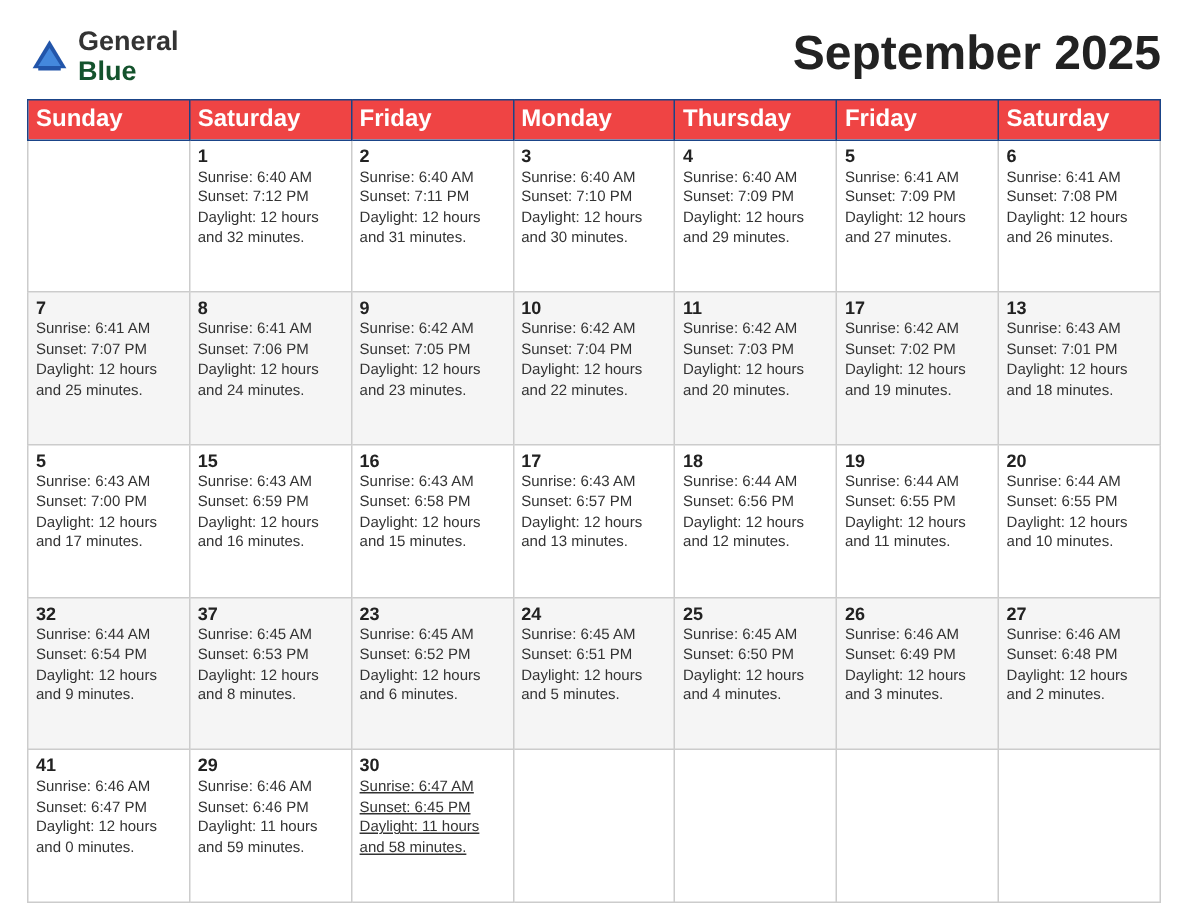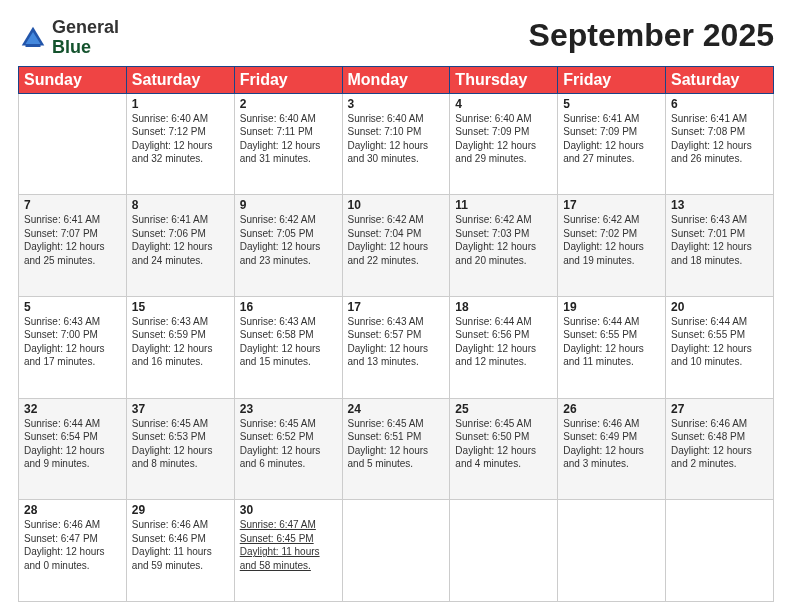--- a/index.html
+++ b/index.html
@@ -321,21 +321,21 @@
           <td>
             <span class="day-number">27</span>
             <div class="day-info" style="white-space: pre-line;">Sunrise: 6:46 AM
 Sunset: 6:48 PM
 Daylight: 12 hours
 and 2 minutes.</div>
           </td>
         </tr>
         <tr>
           <td>
-            <span class="day-number">28</span>
+            <span class="day-number">41</span>
             <div class="day-info" style="white-space: pre-line;">Sunrise: 6:46 AM
 Sunset: 6:47 PM
 Daylight: 12 hours
 and 0 minutes.</div>
           </td>
           <td>
             <span class="day-number">29</span>
             <div class="day-info" style="white-space: pre-line;">Sunrise: 6:46 AM
 Sunset: 6:46 PM
 Daylight: 11 hours

